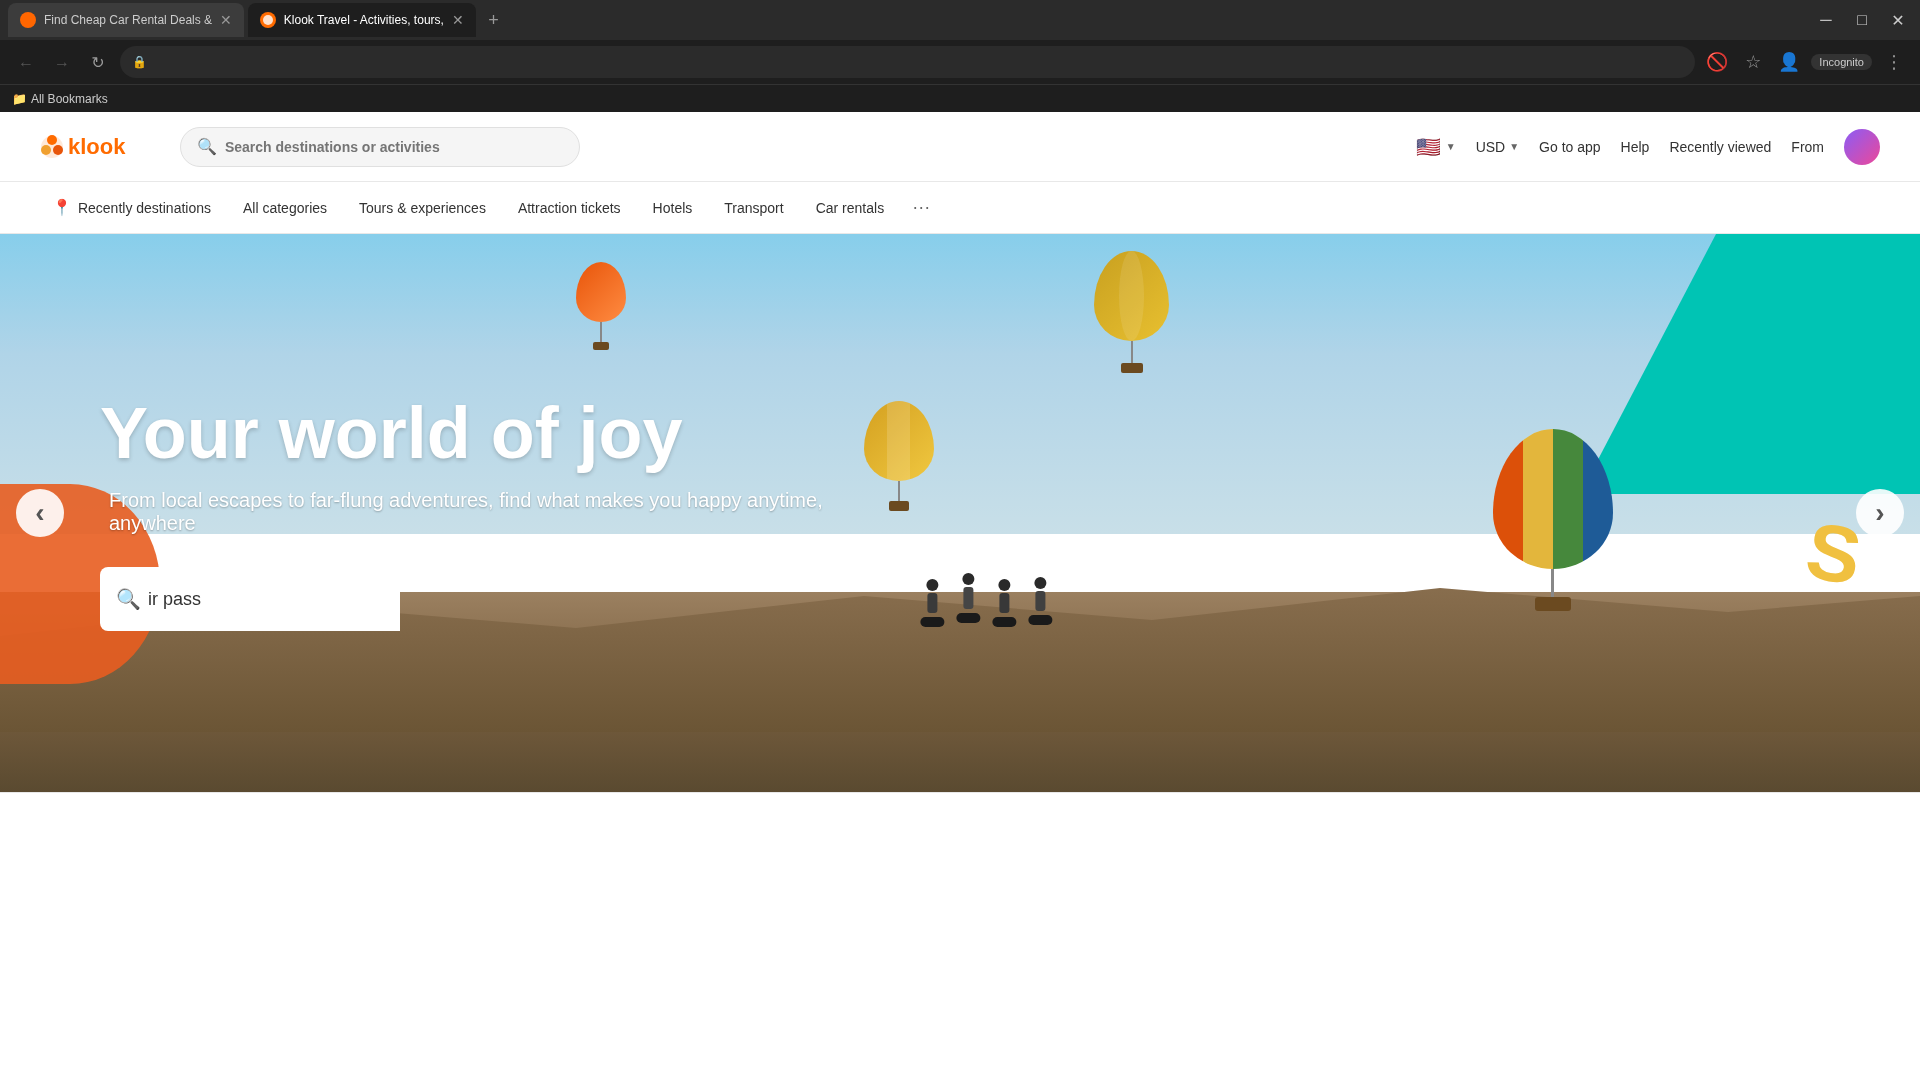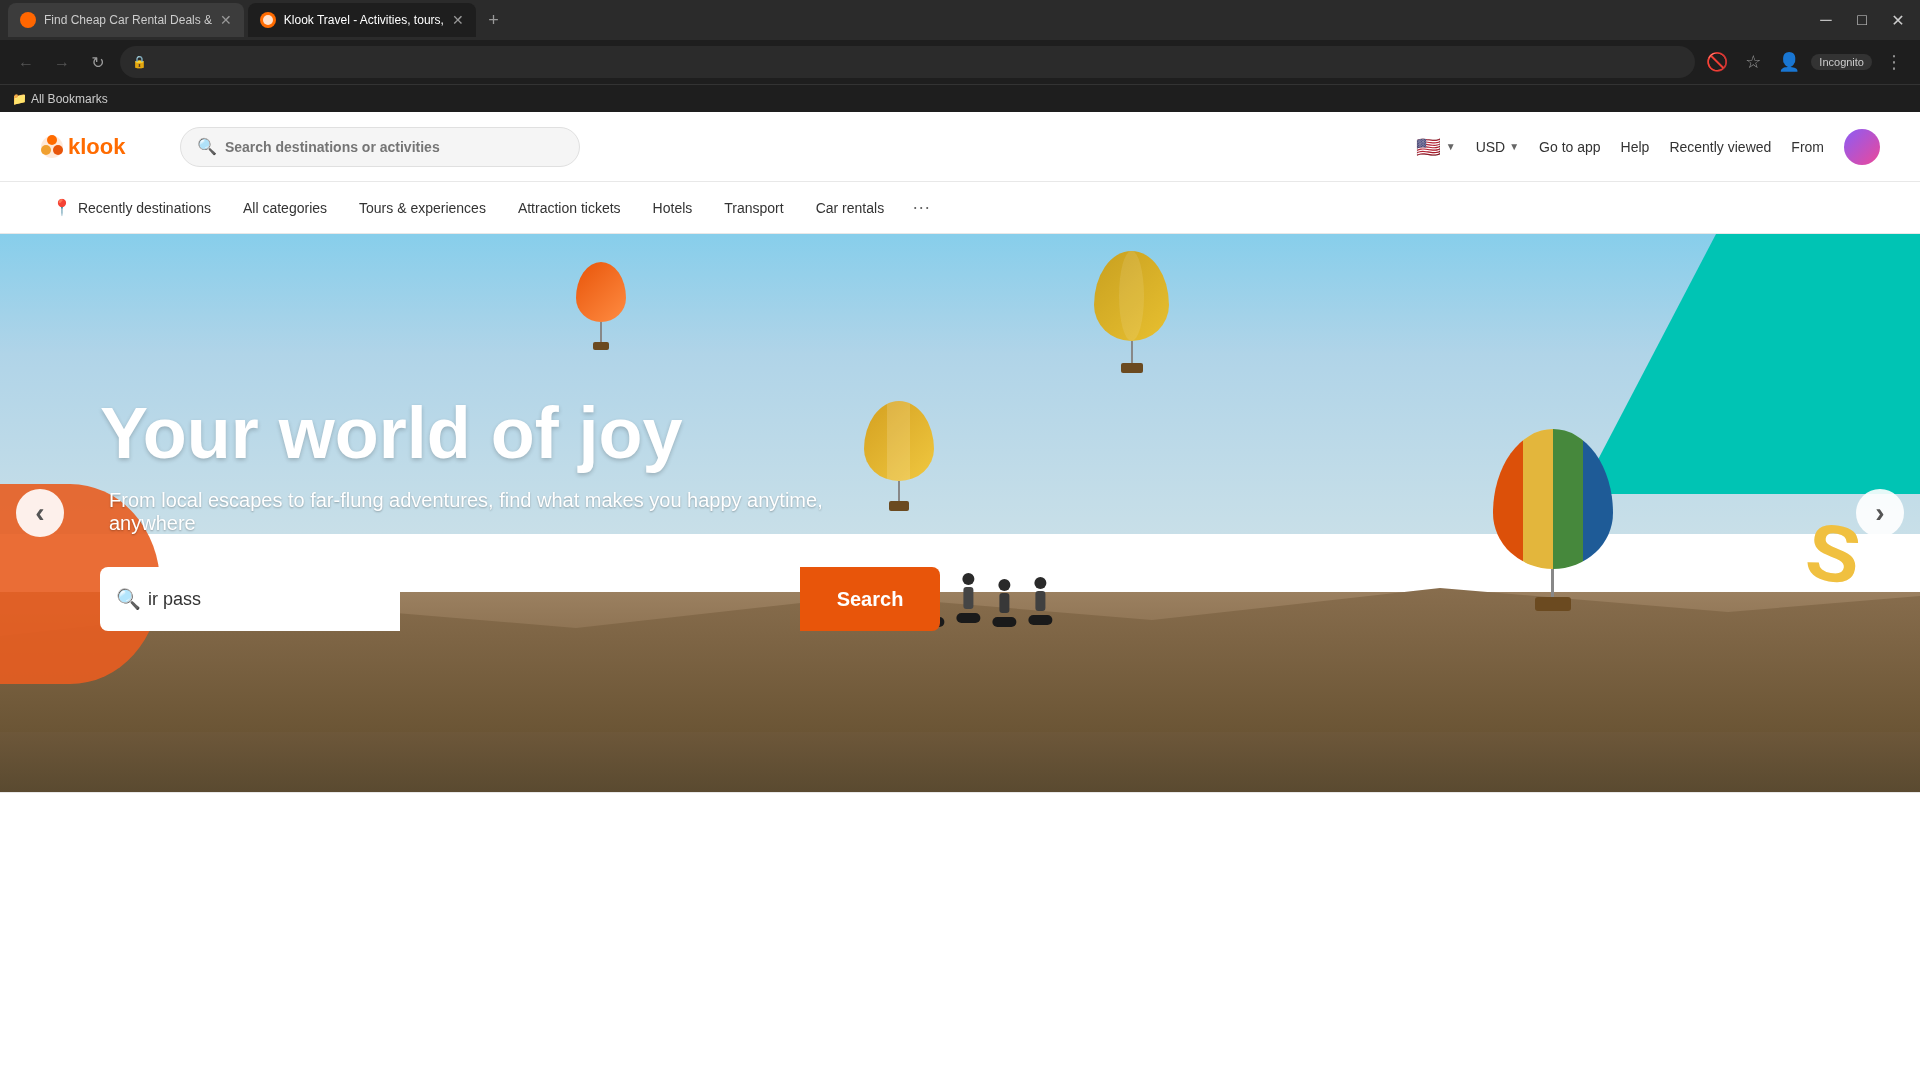--- a/index.html
+++ b/index.html
@@ -271,21 +271,20 @@
     </div>
 
     <div class="hero-content">
       <h1 class="hero-title">Your world of joy</h1>
       <p class="hero-subtitle">From local escapes to far-flung adventures, find what makes you happy anytime, anywhere</p>
       <div class="hero-search">
         <div class="hero-search-wrapper">
           <span class="hero-search-icon">🔍</span>
           <input class="hero-search-input" type="text" value="ir pass" placeholder="ir pass" style="">
         </div>
-        <button class="hero-search-btn">Search</button>
       </div>
     </div>
 
     <div class="carousel-arrow left">
       <span style="font-size:28px;font-weight:bold;color:#555;">‹</span>
     </div>
     <div class="carousel-arrow right">
       <span style="font-size:28px;font-weight:bold;color:#555;">›</span>
     </div>
   </div>

